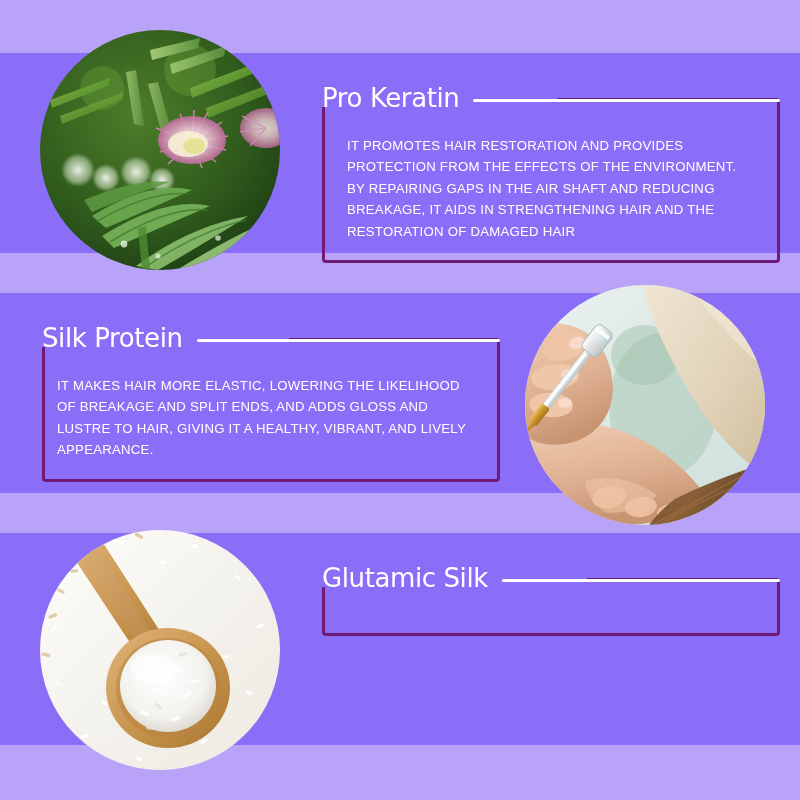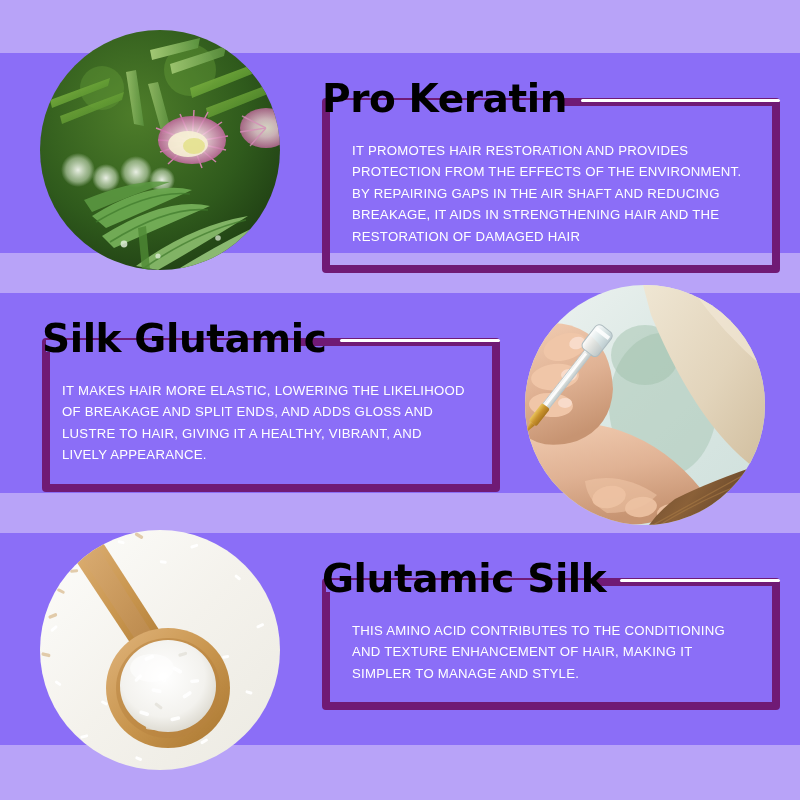--- a/index.html
+++ b/index.html
@@ -38,41 +38,41 @@
   #section-3 { left:322px; top:552px; width:458px; }
 
   .head-row {
     display:flex;
     align-items:center;
     position:relative;
     z-index:5;
     height:52px;
   }
   .heading {
-    color:#000000;
-    font-size:39px;
-    font-weight:bold;
+    color:#ffffff;
+    font-size:26px;
+    font-weight:normal;
     letter-spacing:-0.4px;
     line-height:1;
     white-space:nowrap;
     font-family:"DejaVu Sans", sans-serif;
     padding-right:14px;
     background:transparent;
   }
   .head-rule {
     flex:1 1 auto;
     height:3px;
     background:#ffffff;
     border-radius:2px;
     margin-top:4px;
   }
 
   .body-box {
     position:relative;
-    border:8px solid #701a75;
+    border:3px solid #701a75;
     border-radius:4px;
     margin-top:-26px;
     padding:34px 22px 18px 22px;
     z-index:4;
   }
   
   .box-mask {
     position:absolute;
     top:-6px; left:-4px;
     height:12px;
@@ -373,31 +373,30 @@
     <div class="head-rule"></div>
   </div>
   <div class="body-box">
     <div class="box-mask" id="mask-1"></div>
     <div class="body-text">It promotes hair restoration and provides protection from the effects of the environment. By repairing gaps in the air shaft and reducing breakage, it aids in strengthening hair and the restoration of damaged hair</div>
   </div>
 </div>
 
 <div class="section" id="section-2">
   <div class="head-row">
-    <div class="heading">Silk Glutamic</div>
+    <div class="heading">Silk Protein</div>
     <div class="head-rule"></div>
   </div>
   <div class="body-box">
     <div class="box-mask" id="mask-2"></div>
     <div class="body-text">It makes hair more elastic, lowering the likelihood of breakage and split ends, and adds gloss and lustre to hair, giving it a healthy, vibrant, and lively appearance.</div>
   </div>
 </div>
 
 <div class="section" id="section-3">
   <div class="head-row">
     <div class="heading">Glutamic Silk</div>
     <div class="head-rule"></div>
   </div>
   <div class="body-box">
     <div class="box-mask" id="mask-3"></div>
-    <div class="body-text">This amino acid contributes to the conditioning and texture enhancement of hair, making it simpler to manage and style.</div>
   </div>
 </div>
 
 </body></html>

